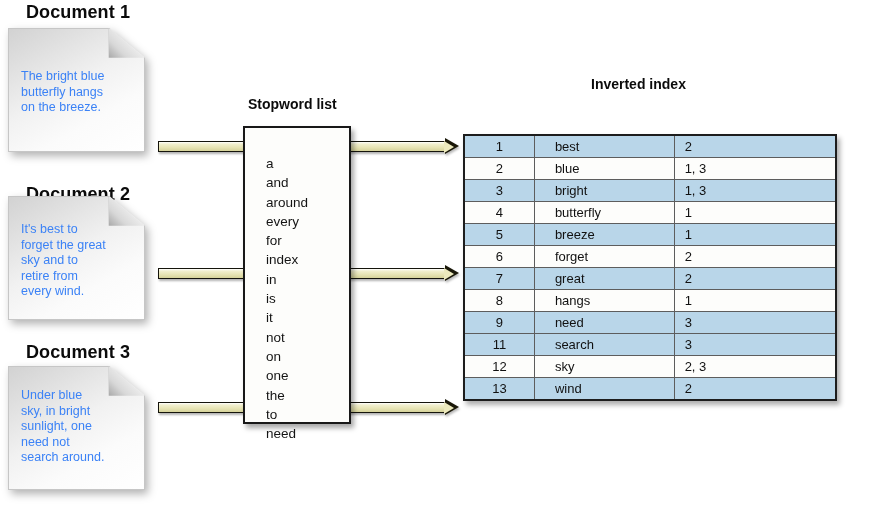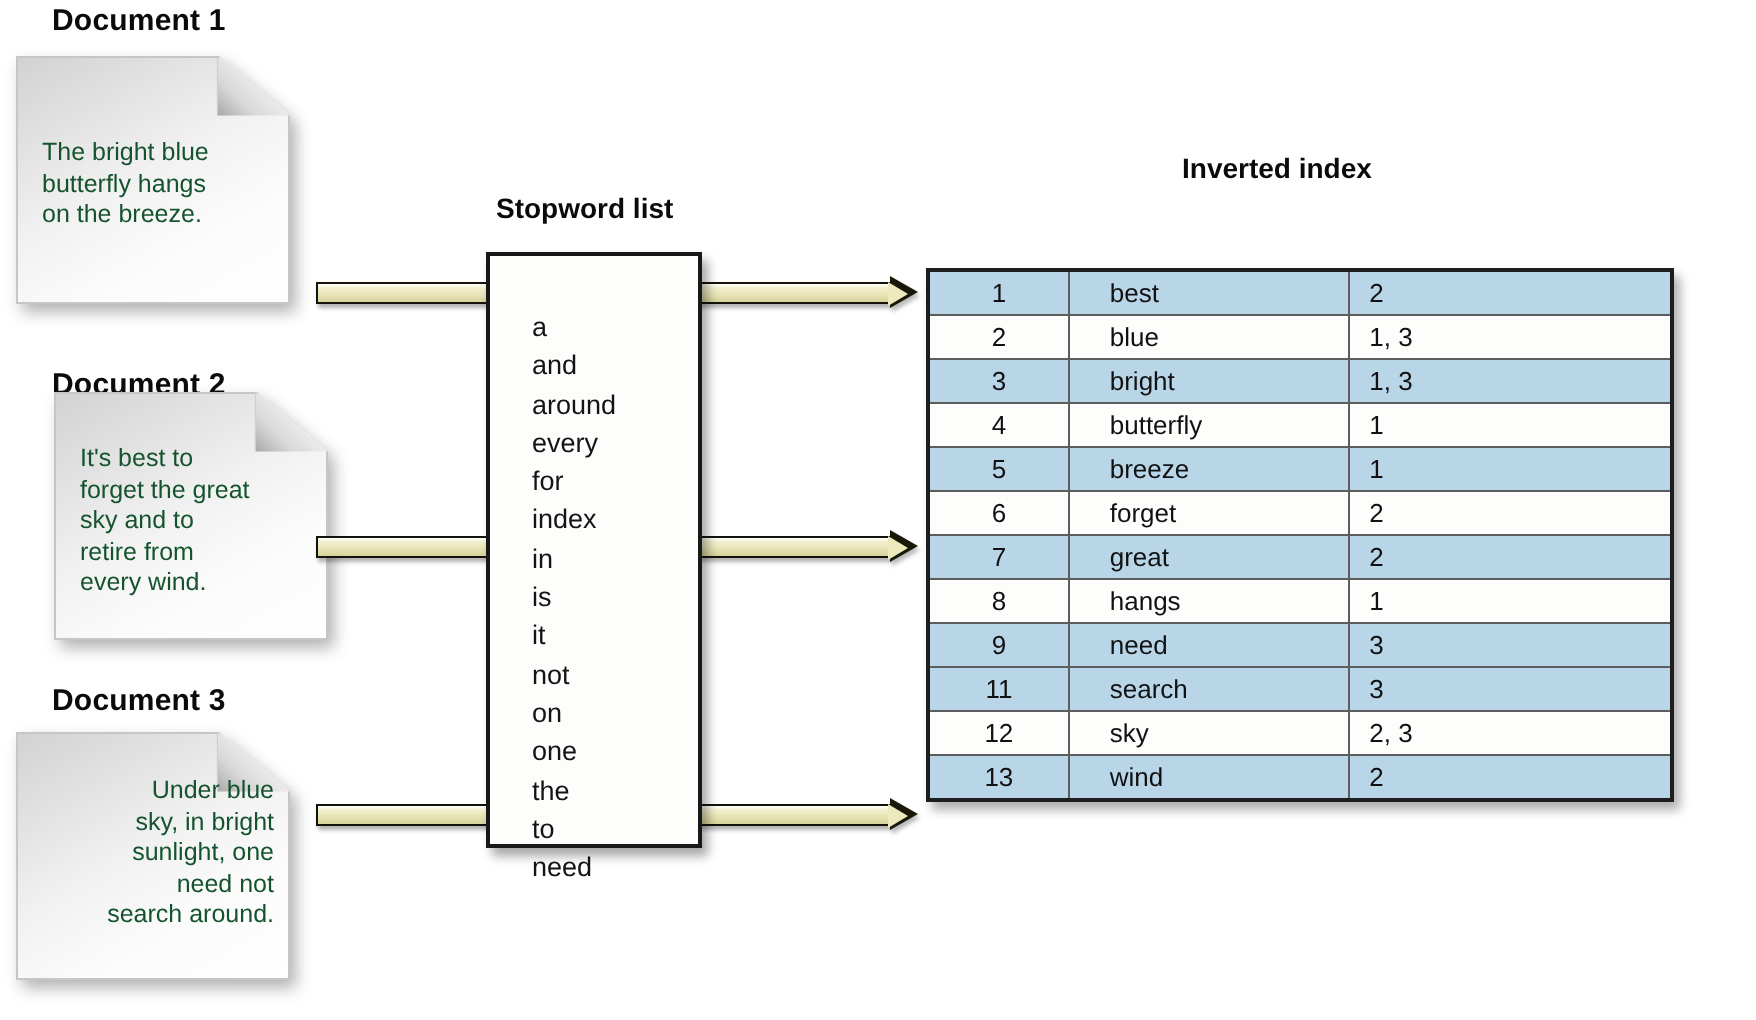--- a/index.html
+++ b/index.html
@@ -19,21 +19,21 @@
   .stage {
     position: absolute;
     left: 0; top: 0;
     width: 878px;
     height: 510px;
   }
 
   
   .doc-title {
     position: absolute;
-    font-size: 15px;
+    font-size: 18px;
     font-weight: bold;
     color: #0b0b0b;
     letter-spacing: 0.1px;
     white-space: nowrap;
   }
 
   .doc-icon {
     position: absolute;
     width: 137px;
     height: 124px;
@@ -60,26 +60,26 @@
     border-left: 1px solid #cfcfcf;
     box-shadow: -1px 1px 2px rgba(0,0,0,0.25);
   }
   .doc-icon .doc-text {
     position: absolute;
     left: 13px;
     right: 8px;
     top: 41px;
     font-size: 12.5px;
     line-height: 15.5px;
-    color: #14532d;
+    color: #3b82f6;
     font-weight: normal;
     white-space: pre-line;
   }
   .doc-icon.d2 .doc-text { top: 26px; }
-  .doc-icon.d3 .doc-text { top: 22px; text-align: right; }
+  .doc-icon.d3 .doc-text { top: 22px; }
 
   
   .arrow {
     position: absolute;
     height: 17px;
   }
   .arrow .shaft {
     position: absolute;
     left: 0;
     top: 3px;
@@ -197,21 +197,21 @@
   <div class="doc-title" style="left:26px; top:2px;">Document 1</div>
   <div class="doc-icon d1" style="left:8px; top:28px;">
     <div class="page"></div>
     <div class="fold"></div>
     <div class="doc-text">The bright blue
 butterfly hangs
 on the breeze.</div>
   </div>
 
   <div class="doc-title" style="left:26px; top:172px;margin-top:12px;">Document 2</div>
-  <div class="doc-icon d2" style="left:8px; top:196px;margin-left:19px;">
+  <div class="doc-icon d2" style="left:8px; top:196px;">
     <div class="page"></div>
     <div class="fold"></div>
     <div class="doc-text">It's best to
 forget the great
 sky and to
 retire from
 every wind.</div>
   </div>
 
   <div class="doc-title" style="left:26px; top:342px;">Document 3</div>

